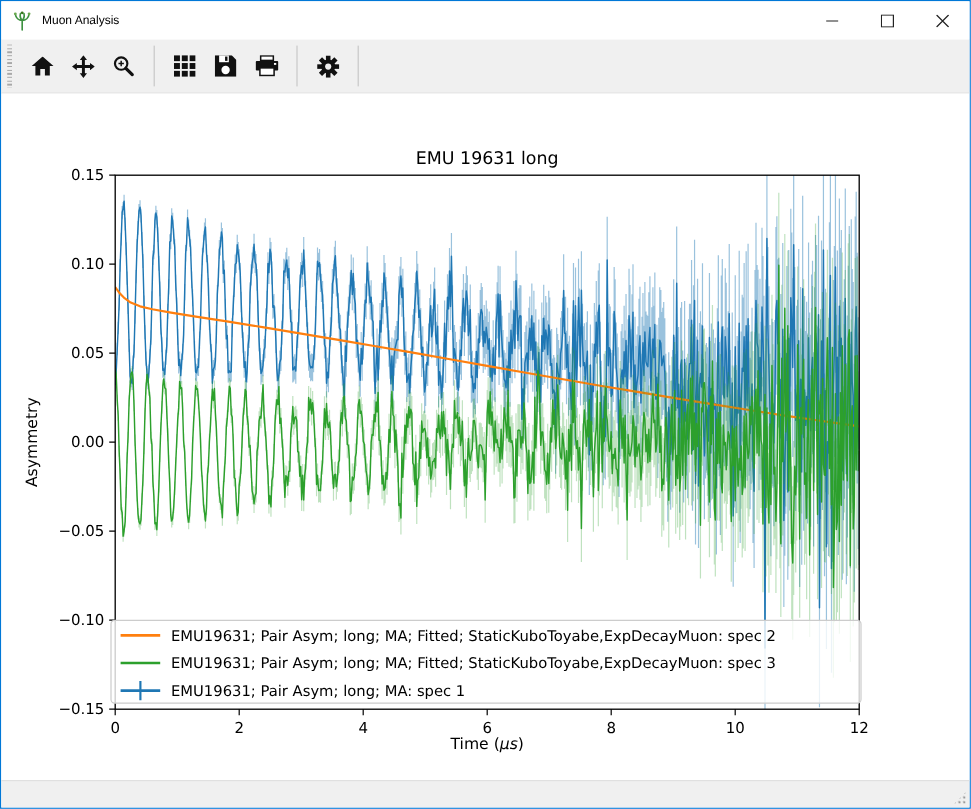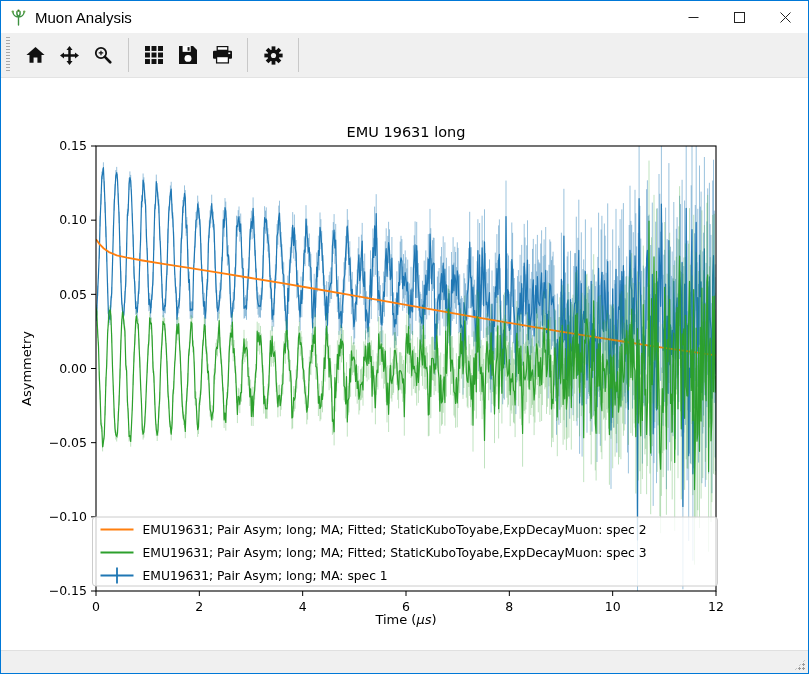--- a/index.html
+++ b/index.html
@@ -6,21 +6,21 @@
   body{
     width:809px;height:674px;position:relative;
     font-family:"Liberation Sans",sans-serif;
     background:#ffffff;
     border:1px solid #0078d7;box-sizing:border-box;
     display:flex;flex-direction:column;overflow:hidden;
   }
   
   .titlebar{height:32px;flex:0 0 32px;background:#ffffff;display:flex;align-items:center;user-select:none;}
   .titlebar .app-icon{width:17px;height:17px;margin:0 8px 0 9px;flex:0 0 auto;}
-  .titlebar .title-text{font-size:15px;color:#000;flex:1 1 auto;white-space:nowrap;}
+  .titlebar .title-text{font-size:10px;color:#000;flex:1 1 auto;white-space:nowrap;}
   .winbtns{display:flex;height:32px;flex:0 0 auto;}
   .winbtn{width:46px;height:32px;display:flex;align-items:center;justify-content:center;background:transparent;border:none;padding:0;cursor:default;}
   
   .toolbar{height:45px;flex:0 0 45px;background:#f0f0f0;display:flex;align-items:center;border-bottom:1px solid #e3e3e3;box-sizing:border-box;}
   .grip{width:4px;height:36px;margin:0 8px 0 5px;background-image:repeating-linear-gradient(to bottom,#a8a8a8 0 1px,transparent 1px 3px);background-size:1px 100%;background-repeat:repeat-x;background-position:0 0,3px 0;}
   .tbtn{width:30px;height:32px;margin:0 2px;background:transparent;border:1px solid transparent;display:flex;align-items:center;justify-content:center;padding:0;}
   .tsep{width:1px;height:34px;background:#c8c8c8;margin:0 8px;}
   
   .canvas{flex:1 1 auto;background:#ffffff;position:relative;}
   .canvas svg{display:block;}

